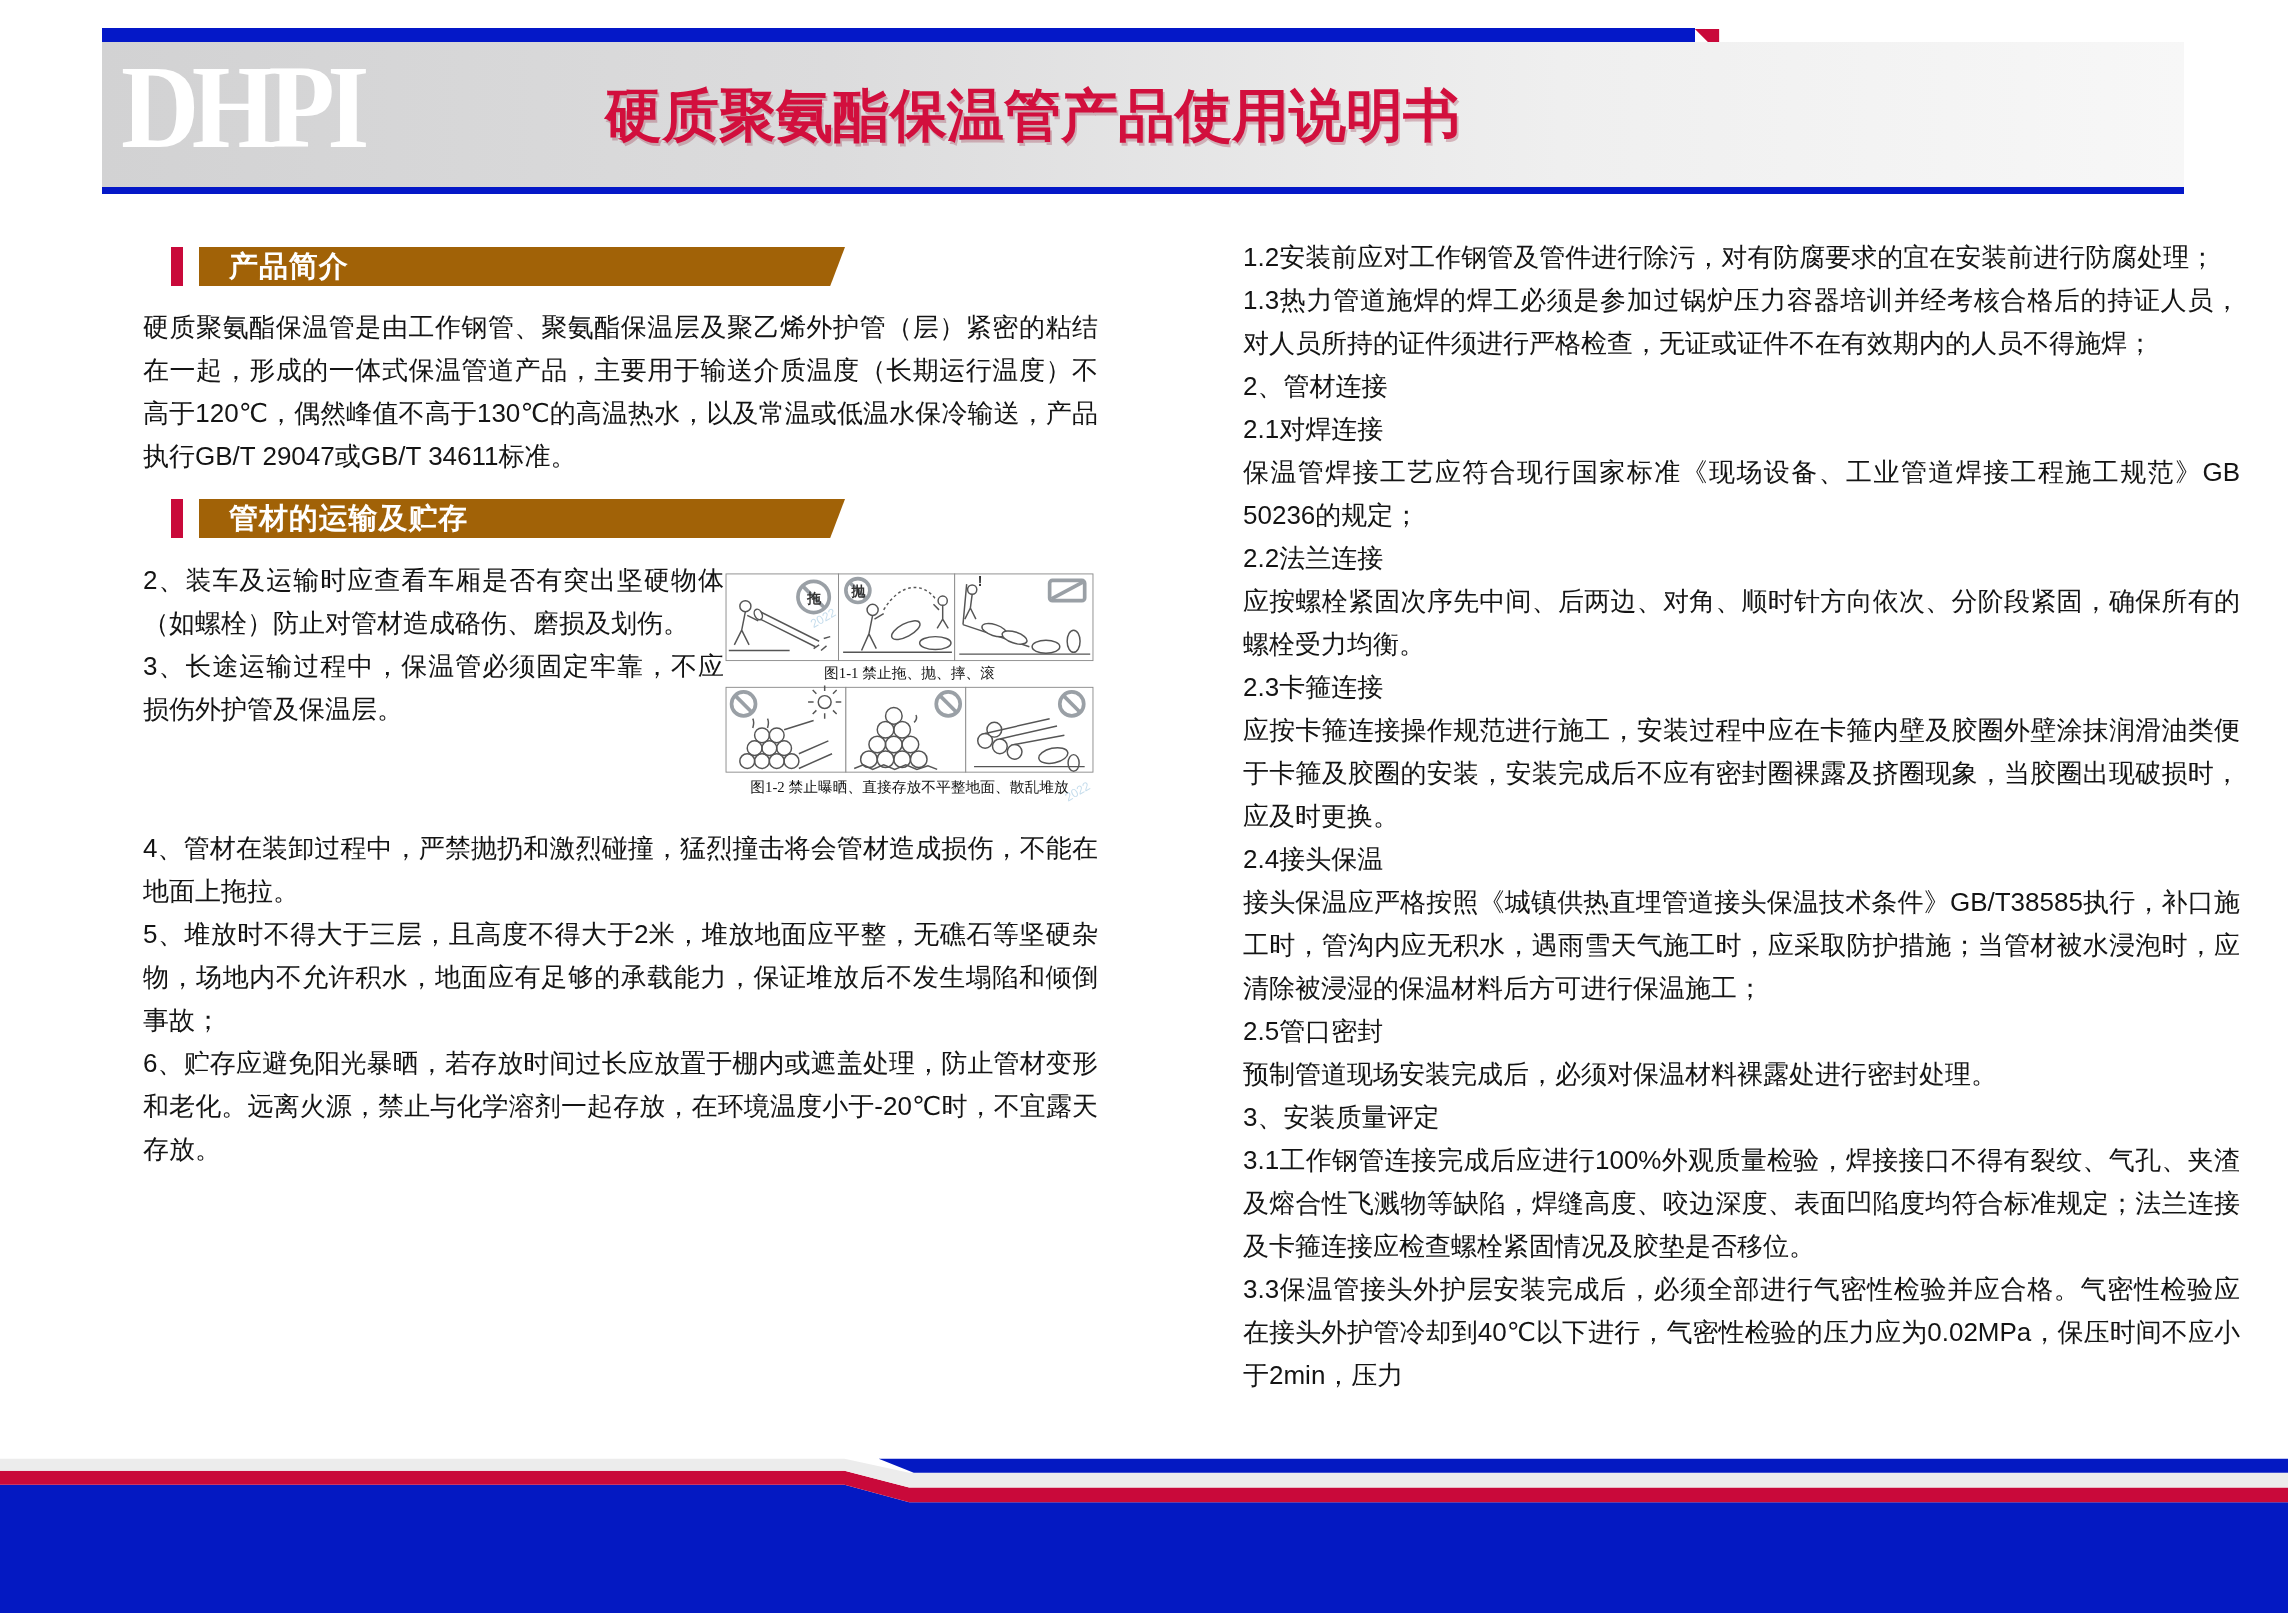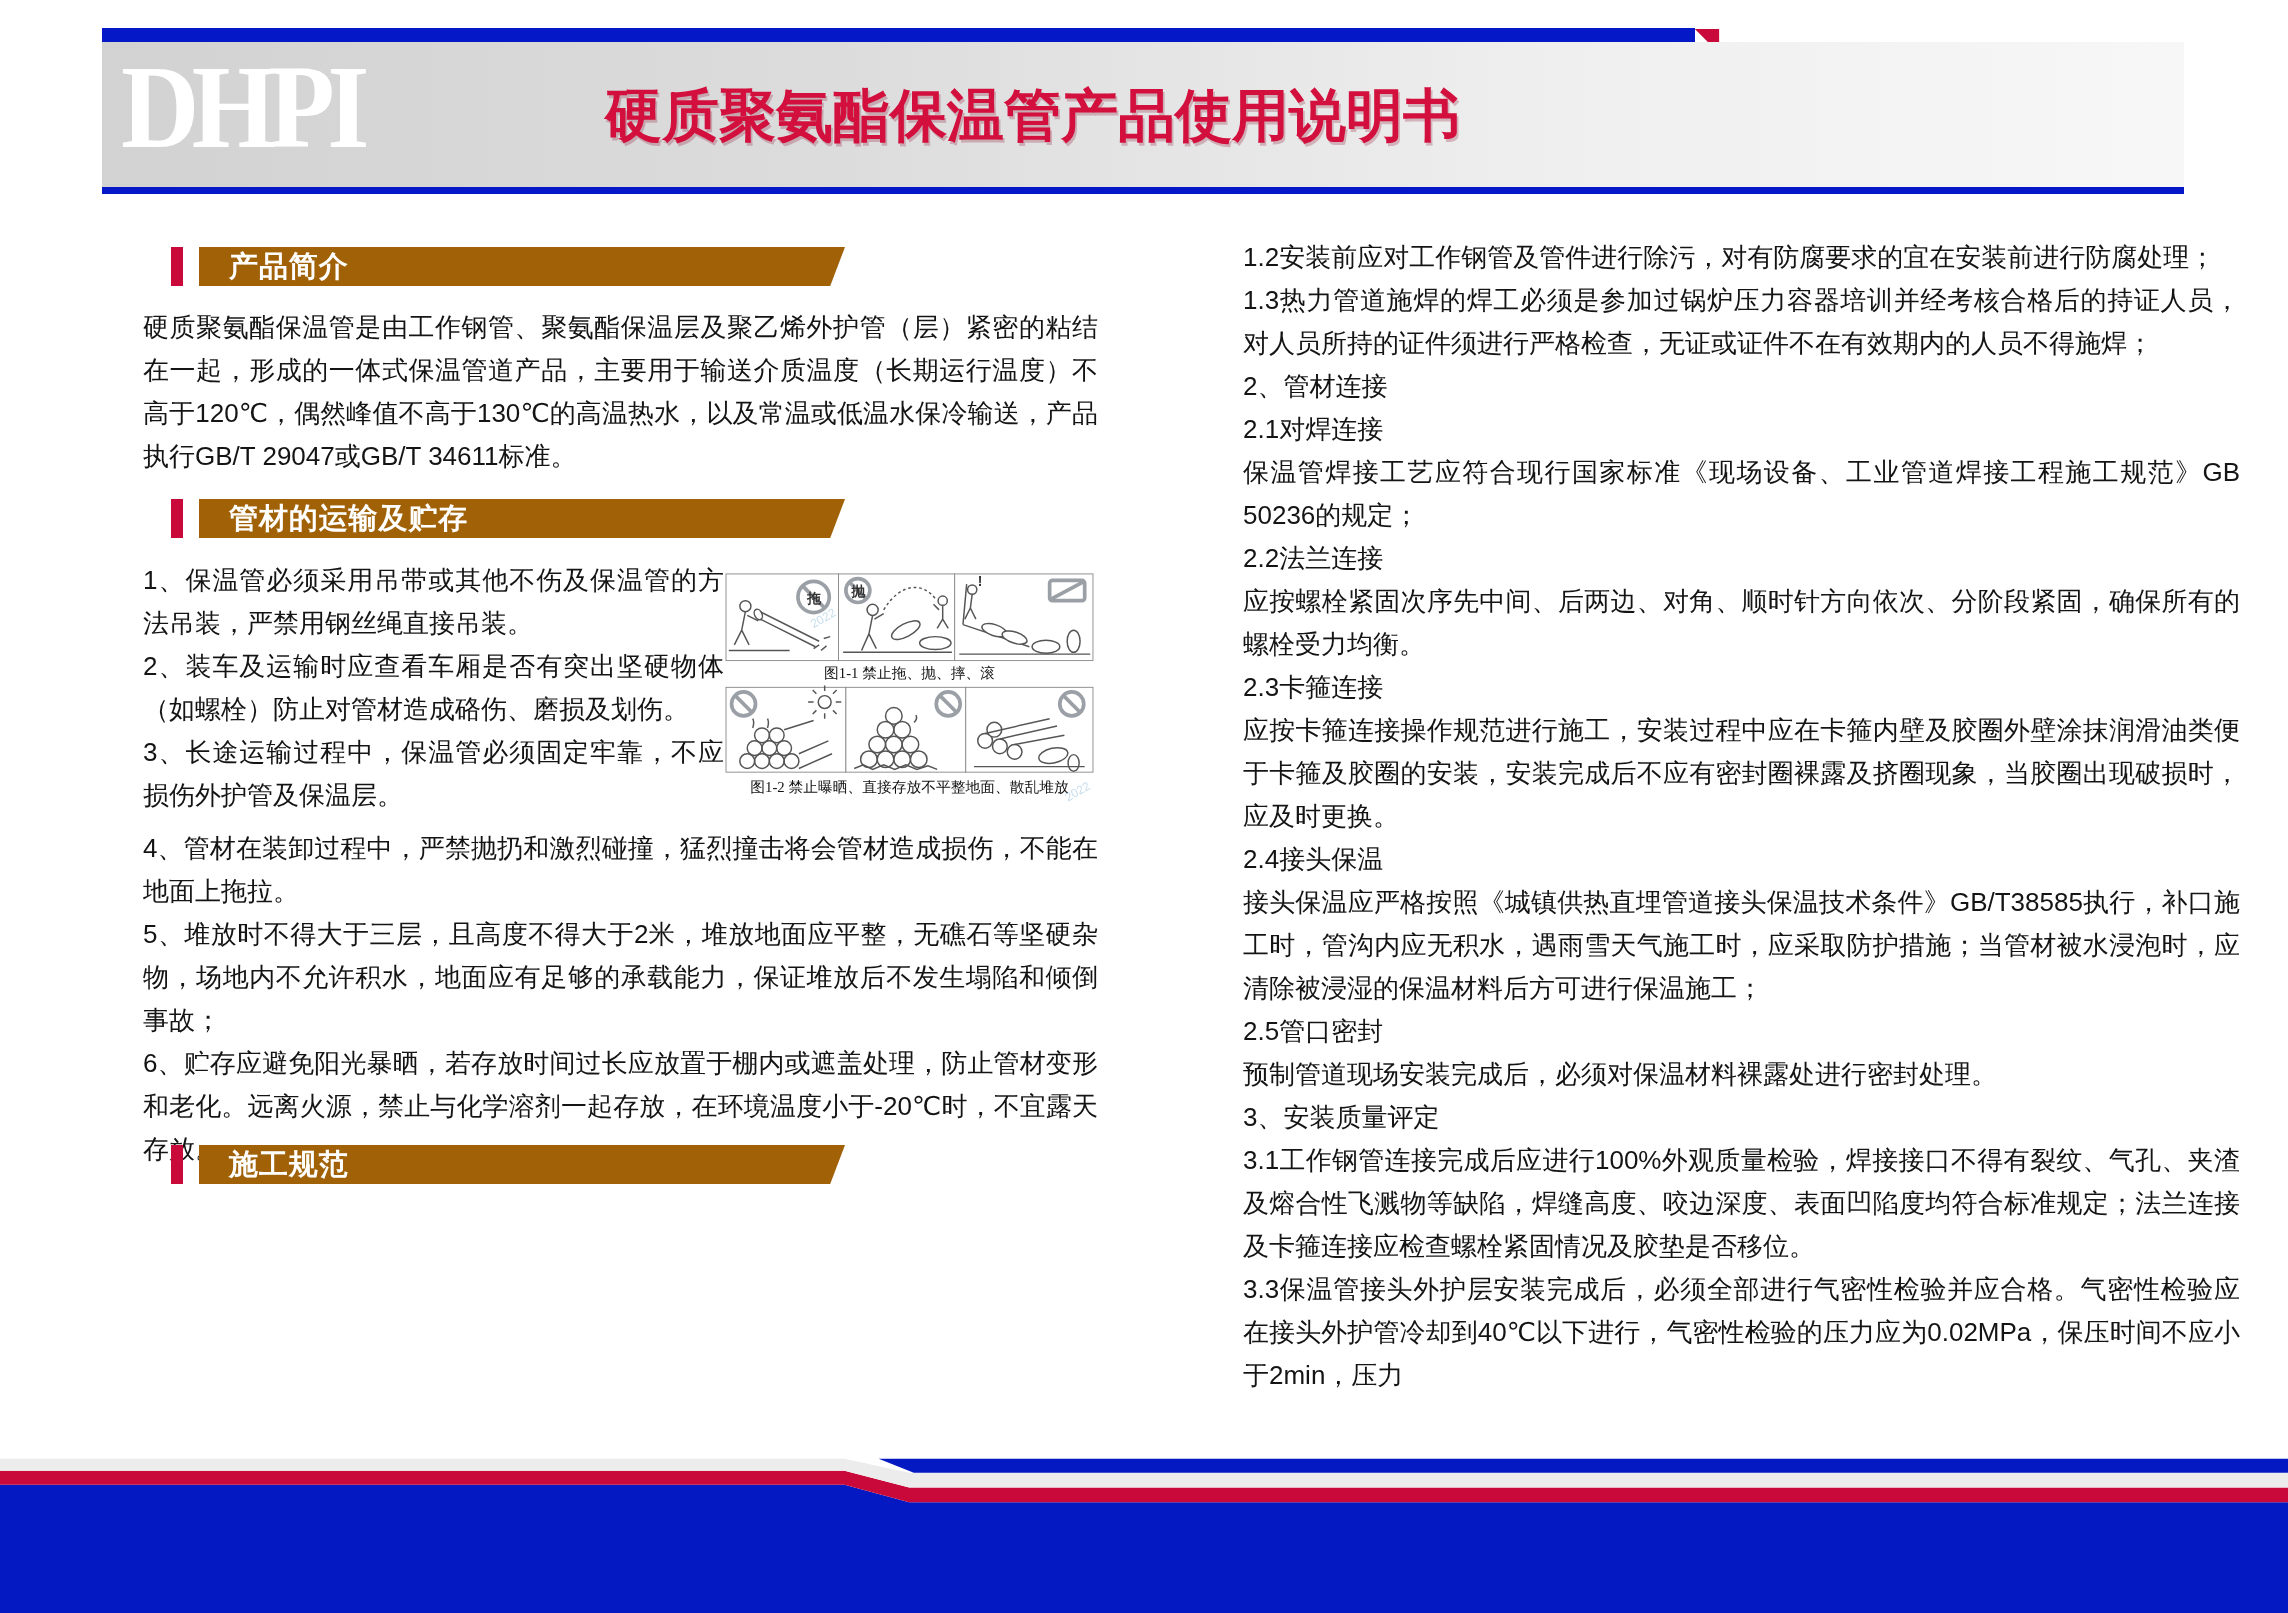--- a/index.html
+++ b/index.html
@@ -81,21 +81,20 @@
   </div>
 
   <div class="section-banner" style="left:171px;top:499px;width:688px;">
     <div class="banner-redbar"></div>
     <div class="banner-blue">
       <div class="banner-label">管材的运输及贮存</div>
     </div>
   </div>
 
   <div class="flow" style="left:143px;top:559px;width:581px;">
-      <div>1、保温管必须采用吊带或其他不伤及保温管的方法吊装，严禁用钢丝绳直接吊装。</div>
       <div>2、装车及运输时应查看车厢是否有突出坚硬物体（如螺栓）防止对管材造成硌伤、磨损及划伤。</div>
       <div>3、长途运输过程中，保温管必须固定牢靠，不应损伤外护管及保温层。</div>
     </div>
 
   <svg class="figure-group" viewBox="0 0 400 282">
 
     <g>
       <rect class="fig-frame" x="1" y="1" width="122" height="94"></rect>
       <rect class="fig-frame" x="123" y="1" width="126" height="94"></rect>
       <rect class="fig-frame" x="249" y="1" width="150" height="94"></rect>
@@ -206,26 +205,20 @@
     <text class="watermark" x="96" y="60" transform="rotate(-30 96 60)">2022</text>
     <text class="watermark" x="372" y="248" transform="rotate(-30 372 248)">2022</text>
   </svg>
 
   <div class="flow" style="left:143px;top:827px;width:955px;">
       <div>4、管材在装卸过程中，严禁抛扔和激烈碰撞，猛烈撞击将会管材造成损伤，不能在地面上拖拉。</div>
       <div>5、堆放时不得大于三层，且高度不得大于2米，堆放地面应平整，无礁石等坚硬杂物，场地内不允许积水，地面应有足够的承载能力，保证堆放后不发生塌陷和倾倒事故；</div>
       <div>6、贮存应避免阳光暴晒，若存放时间过长应放置于棚内或遮盖处理，防止管材变形和老化。远离火源，禁止与化学溶剂一起存放，在环境温度小于-20℃时，不宜露天存放。</div>
     </div>
 
-  <div class="section-banner" style="left:171px;top:1145px;width:688px;">
-    <div class="banner-redbar"></div>
-    <div class="banner-blue">
-      <div class="banner-label">施工规范</div>
-    </div>
-  </div>
 
 
   <div class="flow rightcol" style="left:1243px;top:236px;width:997px;">
       <div>1.2安装前应对工作钢管及管件进行除污，对有防腐要求的宜在安装前进行防腐处理；</div>
       <div>1.3热力管道施焊的焊工必须是参加过锅炉压力容器培训并经考核合格后的持证人员，对人员所持的证件须进行严格检查，无证或证件不在有效期内的人员不得施焊；</div>
       <div>2、管材连接</div>
       <div>2.1对焊连接</div>
       <div>保温管焊接工艺应符合现行国家标准《现场设备、工业管道焊接工程施工规范》GB 50236的规定；</div>
       <div>2.2法兰连接</div>
       <div>应按螺栓紧固次序先中间、后两边、对角、顺时针方向依次、分阶段紧固，确保所有的螺栓受力均衡。</div>

